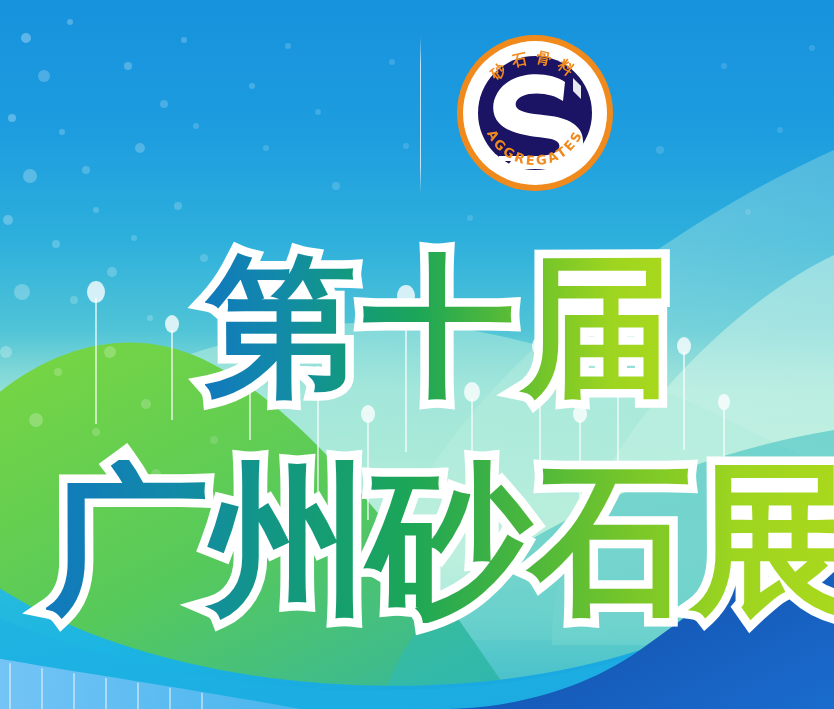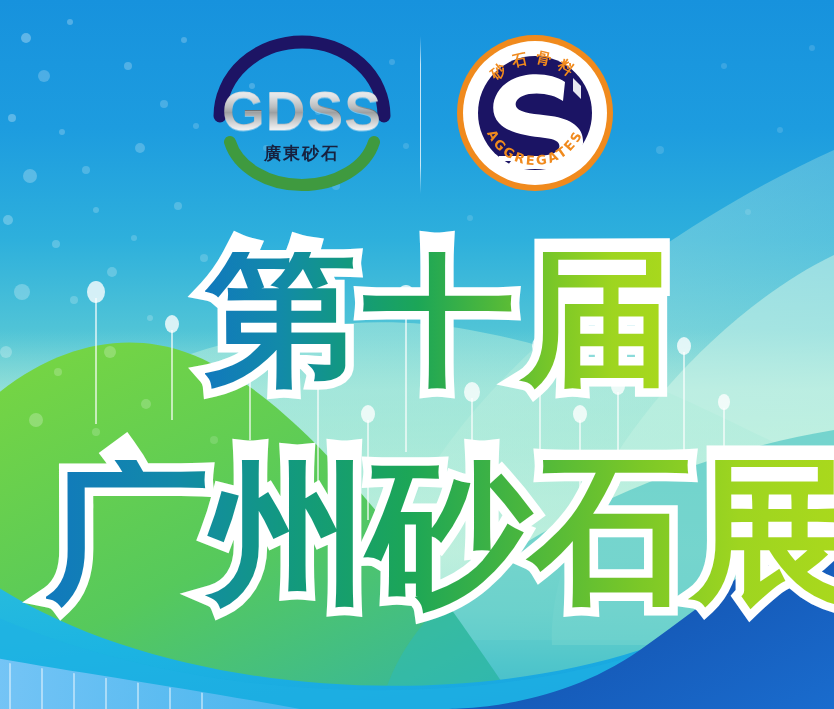--- a/index.html
+++ b/index.html
@@ -60,21 +60,21 @@
   }
   .gdss-cn{
     position:absolute;left:0;top:112px;width:192px;text-align:center;
     font-family:"DejaVu Serif","Liberation Serif",serif;
     font-weight:bold;font-size:17px;letter-spacing:2px;color:#17213f;
   }
 
   
   .headline{
     position:absolute;
-    font-family:Liberation Mono, monospace;
+    font-family:Liberation Serif, serif;
     font-weight:bold;
     white-space:nowrap;
     line-height:1;
   }
   .hl-stroke{
     position:absolute;left:0;top:0;
     color:#ffffff;
     -webkit-text-stroke:17px #ffffff;
     paint-order:stroke fill;
   }
@@ -259,28 +259,20 @@
         </g>
       <g>
           <line class="pin-line" x1="724" y1="408" x2="724" y2="496"></line>
           <ellipse class="pin-head" cx="724" cy="402" rx="6" ry="8"></ellipse>
         </g>
     </g>
   </svg>
 
   <div id="logo-row">
 
-    <div id="gdss-logo">
-      <svg viewBox="0 0 192 165" width="192" height="165">
-        <path d="M14 86 A 82 74 0 0 1 178 86" fill="none" stroke="#1d1464" stroke-width="13" stroke-linecap="round"></path>
-        <path d="M24 112 A 74 56 0 0 0 168 112" fill="none" stroke="#3f9a3f" stroke-width="12" stroke-linecap="round"></path>
-      </svg>
-      <div class="gdss-word">GDSS</div>
-      <div class="gdss-cn">廣東砂石</div>
-    </div>
 
     <div id="divider"></div>
 
     <div id="badge-logo">
       <svg viewBox="0 0 160 160" width="160" height="160">
         <defs>
           <path id="arcTop" d="M 30 80 A 50 50 0 0 1 130 80" fill="none"></path>
           <path id="arcBot" d="M 28 80 A 52 52 0 0 0 132 80" fill="none"></path>
         </defs>
         <circle cx="80" cy="80" r="78" fill="#f08a1d"></circle>

